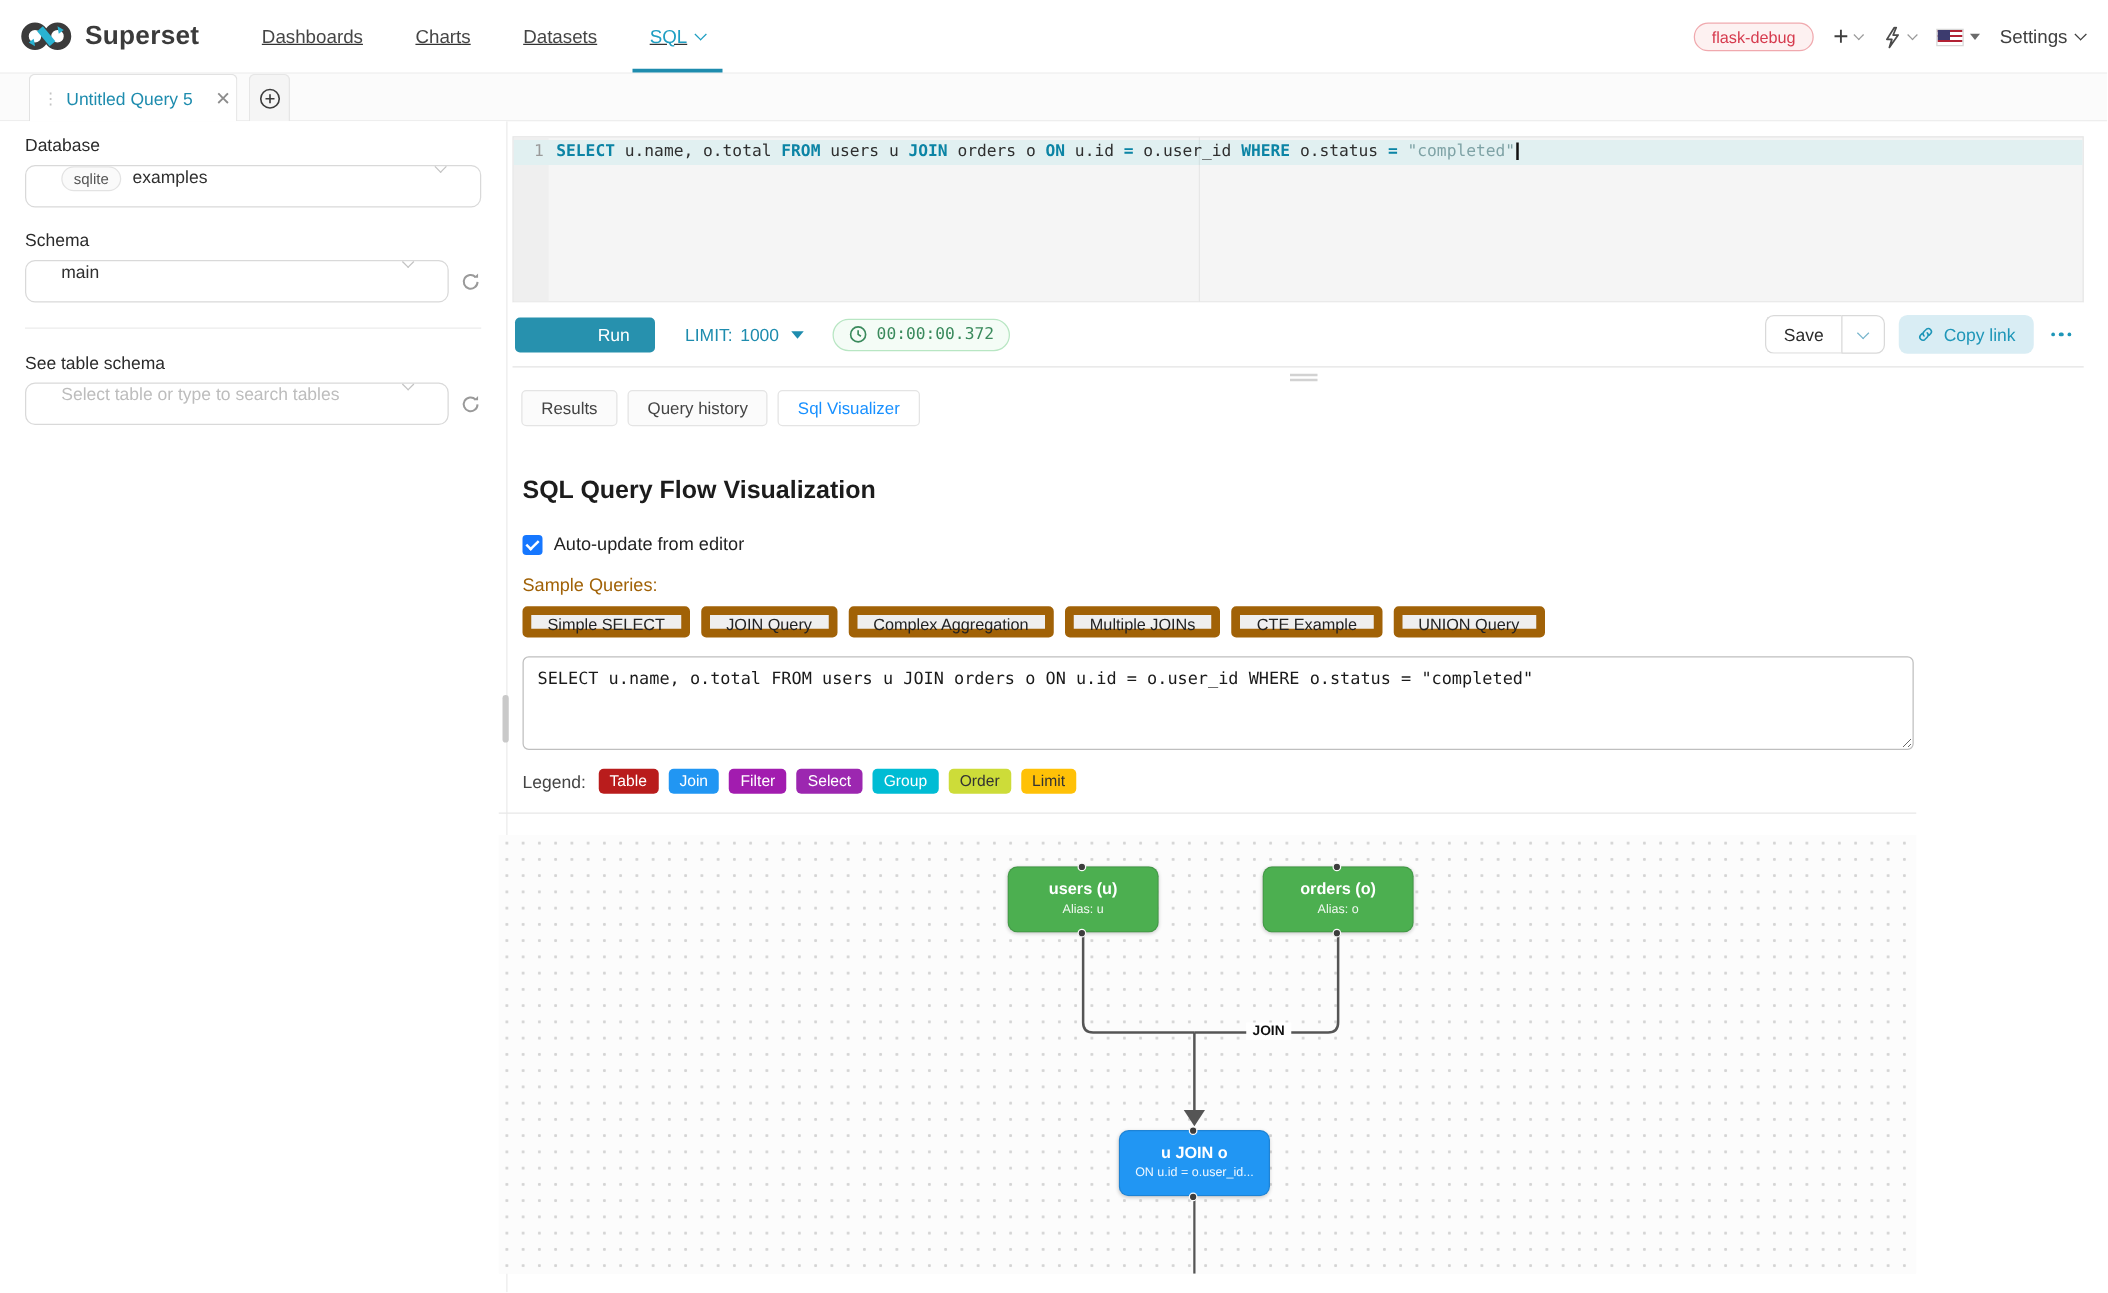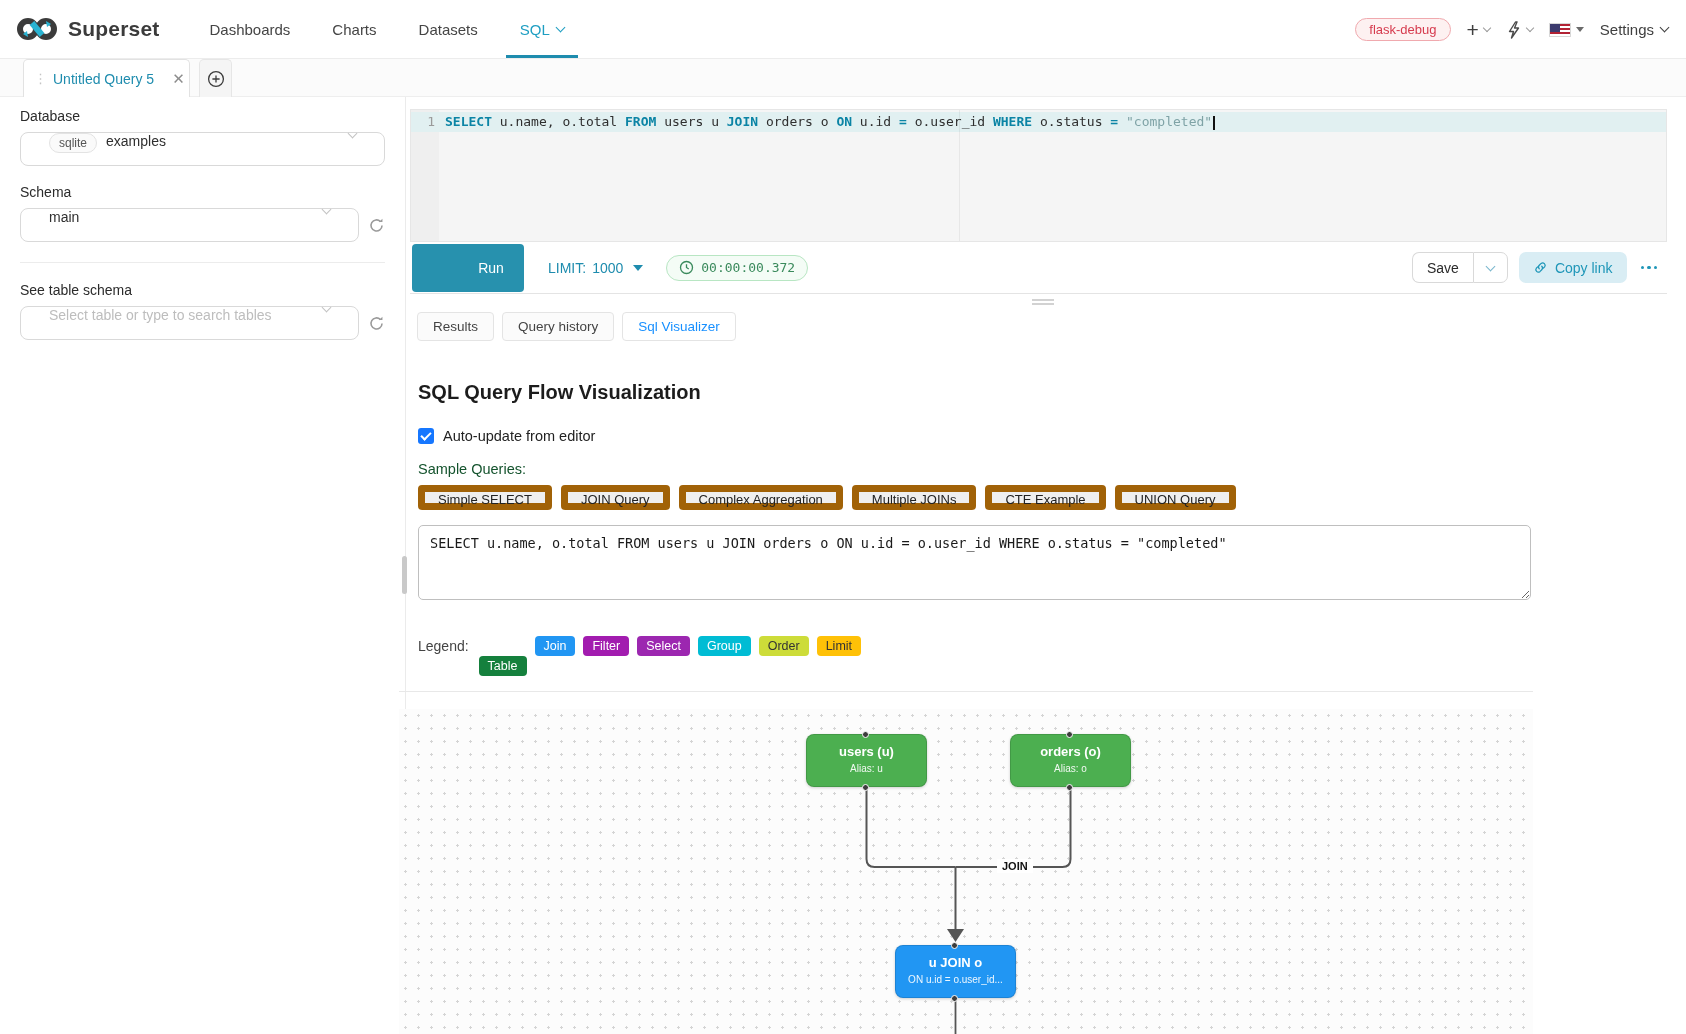--- a/index.html
+++ b/index.html
@@ -5,21 +5,21 @@
   * { margin:0; padding:0; box-sizing:border-box; }
   html,body { background:#fff; }
   body { font-family:"Liberation Sans", sans-serif; color:#333; }
   .app { position:relative; width:1686px; height:1034px; overflow:hidden; background:#fff; }
 
   
   .header { position:absolute; left:0; top:0; width:1686px; height:59px; background:#fff;
             border-bottom:1px solid #ececec; display:flex; align-items:center; }
   .logo-wrap { display:flex; align-items:center; gap:9px; margin-left:15px; }
   .brand { font-size:21px; font-weight:700; color:#3b3b3b; letter-spacing:.2px; }
-  .nav { display:flex; align-items:flex-end; height:100%; margin-left:29px; }
+  .nav { display:flex; align-items:flex-end; height:100%; margin-left:29px;text-decoration:underline; }
   .nav-item { position:relative; height:100%; display:flex; align-items:center; padding:0 21px;
               font-size:15px; color:#454545; cursor:pointer; }
   .nav-item.active { color:#1e9ec2; }
   .nav-item.active::after { content:""; position:absolute; left:7px; right:7px; bottom:0; height:3px; background:#1e8cae; }
   .chev { display:inline-block; width:7px; height:7px; border-right:1.5px solid currentColor;
           border-bottom:1.5px solid currentColor; transform:rotate(45deg); margin-left:7px; margin-top:-4px; }
   .header-right { position:absolute; right:18px; top:0; height:59px; display:flex; align-items:center; gap:16px; }
   .env-badge { border:1px solid #f0a9ae; background:#fdf1f1; color:#d63b4e; font-size:13px;
                padding:3px 13px; border-radius:13px; }
   .icon-btn { display:flex; align-items:center; gap:5px; color:#4a4a4a; cursor:pointer; }
@@ -73,21 +73,21 @@
   .code-line { position:absolute; left:34px; top:4px; white-space:pre; z-index:2; }
   .tk-kw { color:#0b84a5; font-weight:bold; }
   .tk-op { color:#0b84a5; font-weight:bold; }
   .tk-pl { color:#2f2f2f; }
   .tk-str { color:#7fa3a6; }
   .cursor { display:inline-block; width:1.5px; height:14px; background:#111; vertical-align:middle; margin-left:1px; }
 
   
   .toolbar { position:absolute; left:410px; top:242px; width:1257px; height:52px; background:#fff;
              border-bottom:1px solid #e4e4e4; display:flex; align-items:center; }
-  .run-btn { width:112px; height:48px; background:#2791ae; color:#fff; font-size:14px; border:none;
+  .run-btn { width:112px; height:28px; background:#2791ae; color:#fff; font-size:14px; border:none;
              border-radius:4px; margin-left:2px; cursor:pointer;padding-left:46px; }
   .limit-group { display:flex; align-items:center; gap:6px; margin-left:24px; color:#1e8cae; font-size:14px; cursor:pointer;justify-content:space-between; }
   .limit-caret { width:0; height:0; border-left:5px solid transparent; border-right:5px solid transparent;
                  border-top:6px solid #1e8cae; margin-left:4px; }
   .timer-pill { display:flex; align-items:center; gap:7px; margin-left:23px; height:26px; padding:0 12px;
                 background:#f4fcf6; border:1px solid #b8e6c3; border-radius:13px; color:#3a8a5c;
                 font-family:"DejaVu Sans Mono", monospace; font-size:13px; }
   .toolbar-right { margin-left:auto; display:flex; align-items:center; margin-right:8px; }
   .save-btn { height:31px; padding:0 14px; background:#fff; border:1px solid #d9d9d9; border-right:none;
               border-radius:7px 0 0 7px; font-size:14px; color:#2b2b2b; cursor:pointer; }
@@ -107,21 +107,21 @@
   .s-tab.active { background:#fff; color:#1890ff; }
 
   
   .viz { position:absolute; left:399px; top:360px; width:1134px; }
   .viz-title { margin-left:19px; margin-top:21px; font-size:20px; font-weight:700; color:#1c1c1c; }
   .auto-row { margin-left:19px; margin-top:24px; display:flex; align-items:center; gap:9px; }
   .cbox { width:16px; height:16px; background:#1677ff; border-radius:3px; position:relative; cursor:pointer; }
   .cbox::after { content:""; position:absolute; left:5px; top:2px; width:4px; height:8px;
                  border-right:2px solid #fff; border-bottom:2px solid #fff; transform:rotate(45deg); }
   .auto-label { font-size:14.5px; color:#222; }
-  .sq-label { margin-left:19px; margin-top:17px; font-size:14.5px; color:#14532d; }
+  .sq-label { margin-left:19px; margin-top:17px; font-size:14.5px; color:#a16207; }
   .sq-btns { margin-left:19px; margin-top:8px; display:flex; gap:9px; }
   .sq-btn { height:25px; padding:0 13px; background:#efefef; border:7px solid #a16207; border-radius:4px;
             font-size:13px; color:#222; cursor:pointer; font-family:"Liberation Sans",sans-serif; }
   .query-textarea { display:block; margin-left:19px; margin-top:15px; width:1113px; height:75px;
                     border:1px solid #bfbfbf; border-radius:5px; padding:9px 11px;
                     font-family:"DejaVu Sans Mono", monospace; font-size:13.5px; color:#1a1a1a; resize:both; }
   .legend-row { margin-left:19px; margin-top:15px; display:flex; align-items:center; gap:8px; }
   .legend-label { font-size:14px; color:#444; margin-right:2px; }
   .legend-badge { padding:3px 9px; border-radius:4px; font-size:12.5px; }
   .viz-hr { border:none; border-top:1px solid #e8e8e8; margin-top:15px; }
@@ -307,21 +307,21 @@
       <button class="sq-btn">Complex Aggregation</button>
       <button class="sq-btn">Multiple JOINs</button>
       <button class="sq-btn">CTE Example</button>
       <button class="sq-btn">UNION Query</button>
     </div>
 
     <textarea class="query-textarea" spellcheck="false" style="">SELECT u.name, o.total FROM users u JOIN orders o ON u.id = o.user_id WHERE o.status = "completed"</textarea>
 
     <div class="legend-row">
       <span class="legend-label">Legend:</span>
-      <span class="legend-badge" style="background: #15803d; color: rgb(255, 255, 255); margin-top: 41px;">Table</span>
+      <span class="legend-badge" style="background: #b91c1c; color: rgb(255, 255, 255);">Table</span>
       <span class="legend-badge" style="background: rgb(33, 150, 243); color: rgb(255, 255, 255);">Join</span>
       <span class="legend-badge" style="background: #a21caf; color: rgb(255, 255, 255);">Filter</span>
       <span class="legend-badge" style="background: rgb(156, 39, 176); color: rgb(255, 255, 255);">Select</span>
       <span class="legend-badge" style="background: rgb(0, 188, 212); color: rgb(255, 255, 255);">Group</span>
       <span class="legend-badge" style="background: rgb(205, 220, 57); color: rgb(51, 51, 51);">Order</span>
       <span class="legend-badge" style="background: rgb(255, 193, 7); color: rgb(51, 51, 51);">Limit</span>
     </div>
 
     <hr class="viz-hr">
 

